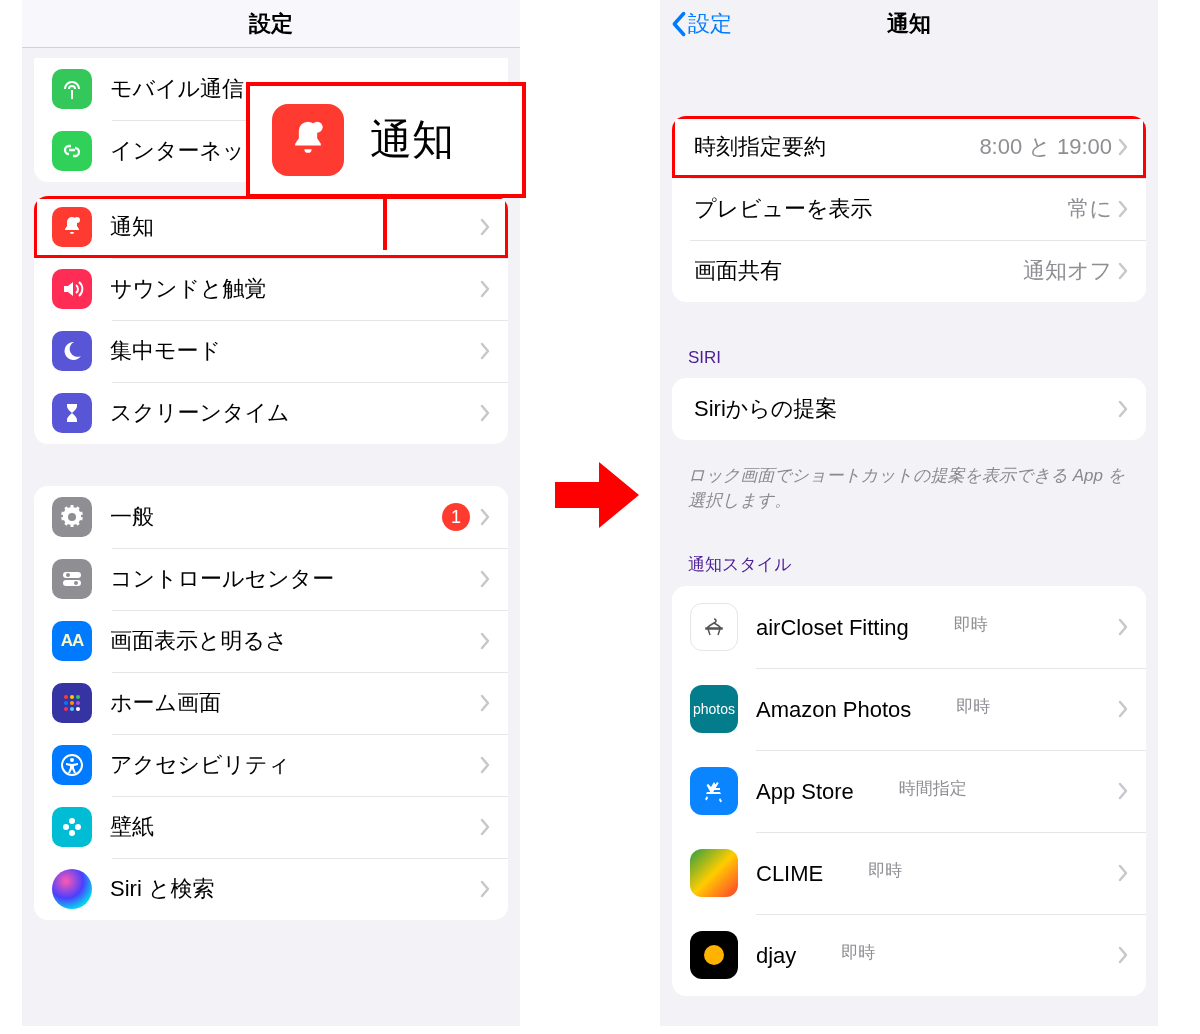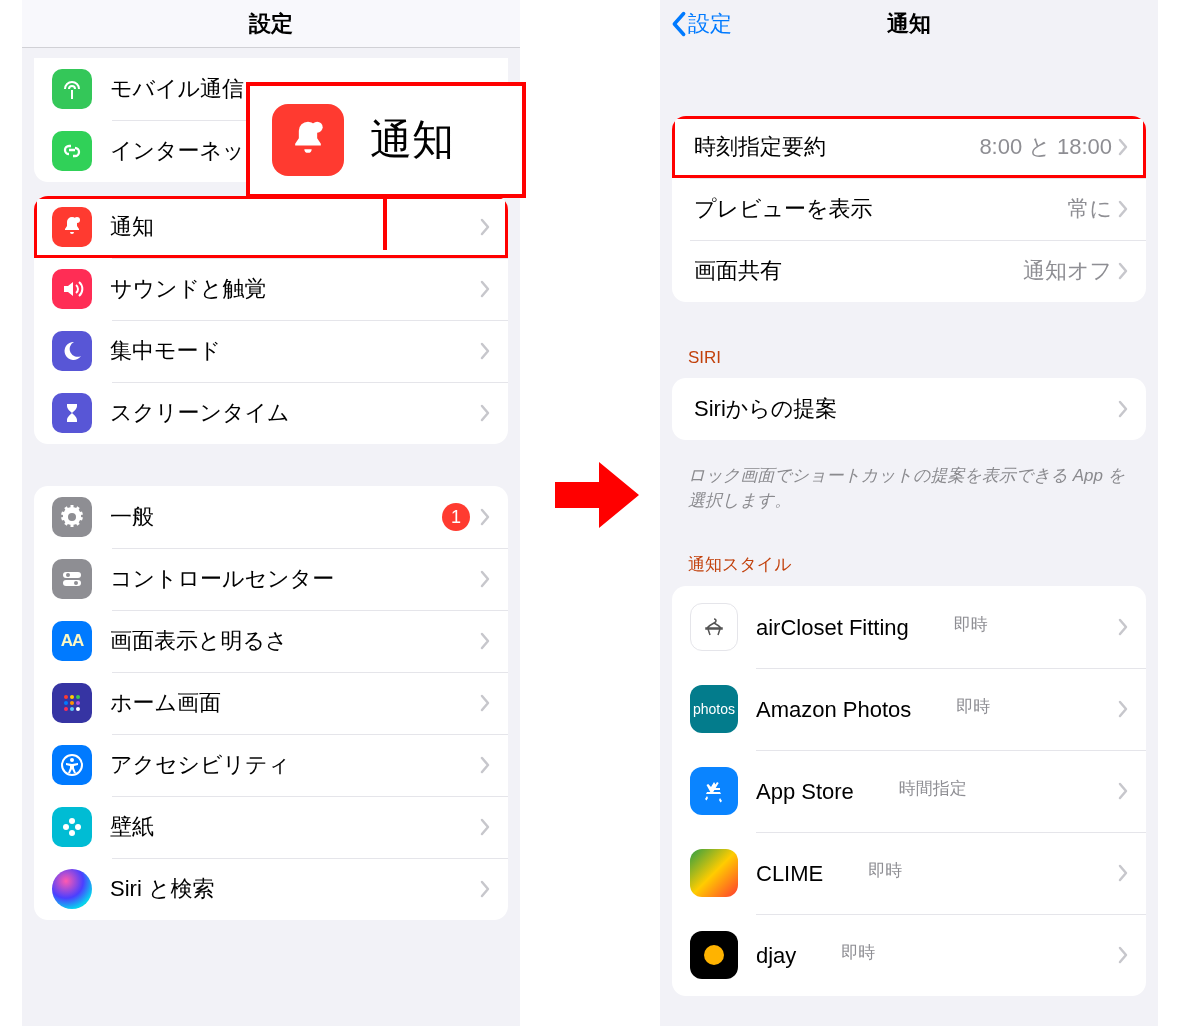--- a/index.html
+++ b/index.html
@@ -102,21 +102,21 @@
     margin-right:6px;
     white-space:nowrap;
   }
   .chev {
     width:10px; height:18px;
     flex-shrink:0;
   }
   .chev svg { width:100%; height:100%; stroke:#c7c7cc; fill:none; stroke-width:2.5; stroke-linecap:round; stroke-linejoin:round; }
 
   .section-header {
-    color:#c2410c;
+    color:#4c1d95;
     font-size:17px;
     padding:18px 28px 6px;
   }
   .section-footer {
     color:#8a8a8e;
     font-size:17px;
     line-height:1.45;
     padding:10px 28px 4px;
     font-style:italic;
   }
@@ -389,21 +389,21 @@
       <span>設定</span>
     </div>
     <div class="nav-title">通知</div>
   </div>
 
   <div style="height:68px;"></div>
 
   <div class="group" style="margin-top:0;">
     <div class="row textonly red-outline">
       <div class="label">時刻指定要約</div>
-      <div class="value">8:00 と 18:00</div>
+      <div class="value">8:00 と 19:00</div>
       <div class="chev"><svg viewBox="0 0 10 18">
             <polyline points="2,2 8,9 2,16"></polyline>
           </svg></div>
     </div>
     <div class="row textonly">
       <div class="sep"></div>
       <div class="label">プレビューを表示</div>
       <div class="value">常に</div>
       <div class="chev"><svg viewBox="0 0 10 18">
             <polyline points="2,2 8,9 2,16"></polyline>

